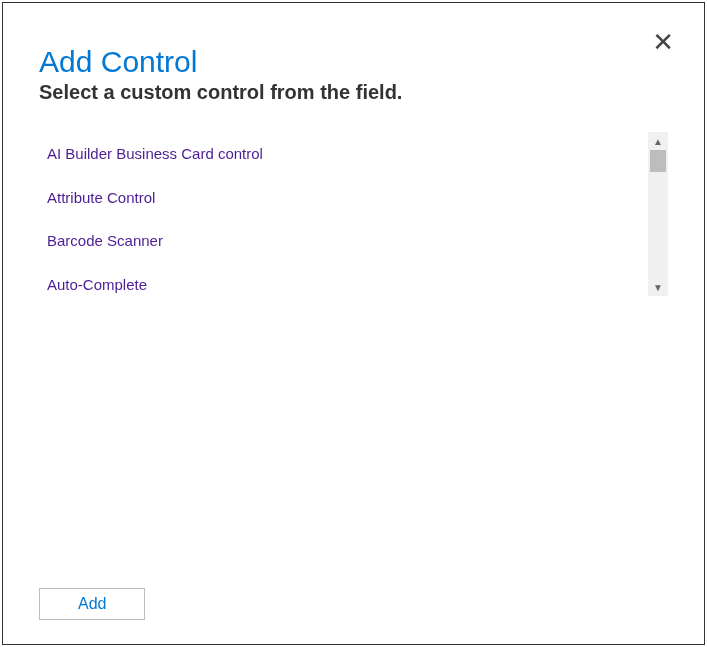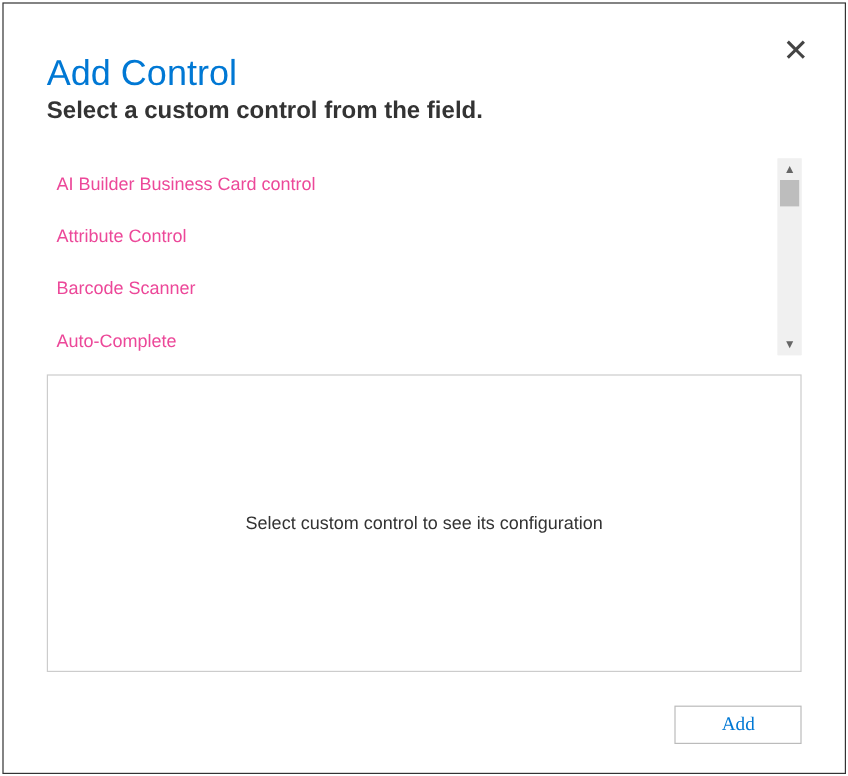--- a/index.html
+++ b/index.html
@@ -56,21 +56,21 @@
       position: absolute;
       left: 0;
       right: 26px;
       top: 0;
       bottom: 0;
       overflow: hidden;
     }
     .list-item {
       padding: 12px 0 12px 8px;
       font-size: 15px;
-      color: #ec4899;
+      color: #4c1d95;
       cursor: pointer;
       line-height: 1.3;
     }
     .scrollbar {
       position: absolute;
       right: 0;
       top: 0;
       width: 20px;
       height: 100%;
       background: #f0f0f0;
@@ -107,23 +107,21 @@
       height: 248px;
       display: flex;
       align-items: center;
       justify-content: center;
       font-size: 15px;
       color: #333;
     }
     .footer {
       margin-top: auto;
       display: flex;
-      justify-content: flex-end;
       padding-top: 20px;
-      font-family: Liberation Serif, serif;
     }
     .add-btn {
       border: 1px solid #bbb;
       background: #fff;
       color: #0078d4;
       font-size: 16px;
       padding: 6px 38px;
       cursor: pointer;
       font-family: inherit;
     }
@@ -147,21 +145,18 @@
     </div>
     <div class="scrollbar">
       <div class="scroll-arrow">▲</div>
       <div class="scroll-track">
         <div class="scroll-thumb"></div>
       </div>
       <div class="scroll-arrow">▼</div>
     </div>
   </div>
 
-  <div class="config-panel">
-    <span>Select custom control to see its configuration</span>
-  </div>
 
   <div class="footer">
     <button class="add-btn">Add</button>
   </div>
 
 </div>
 
 </body></html>

